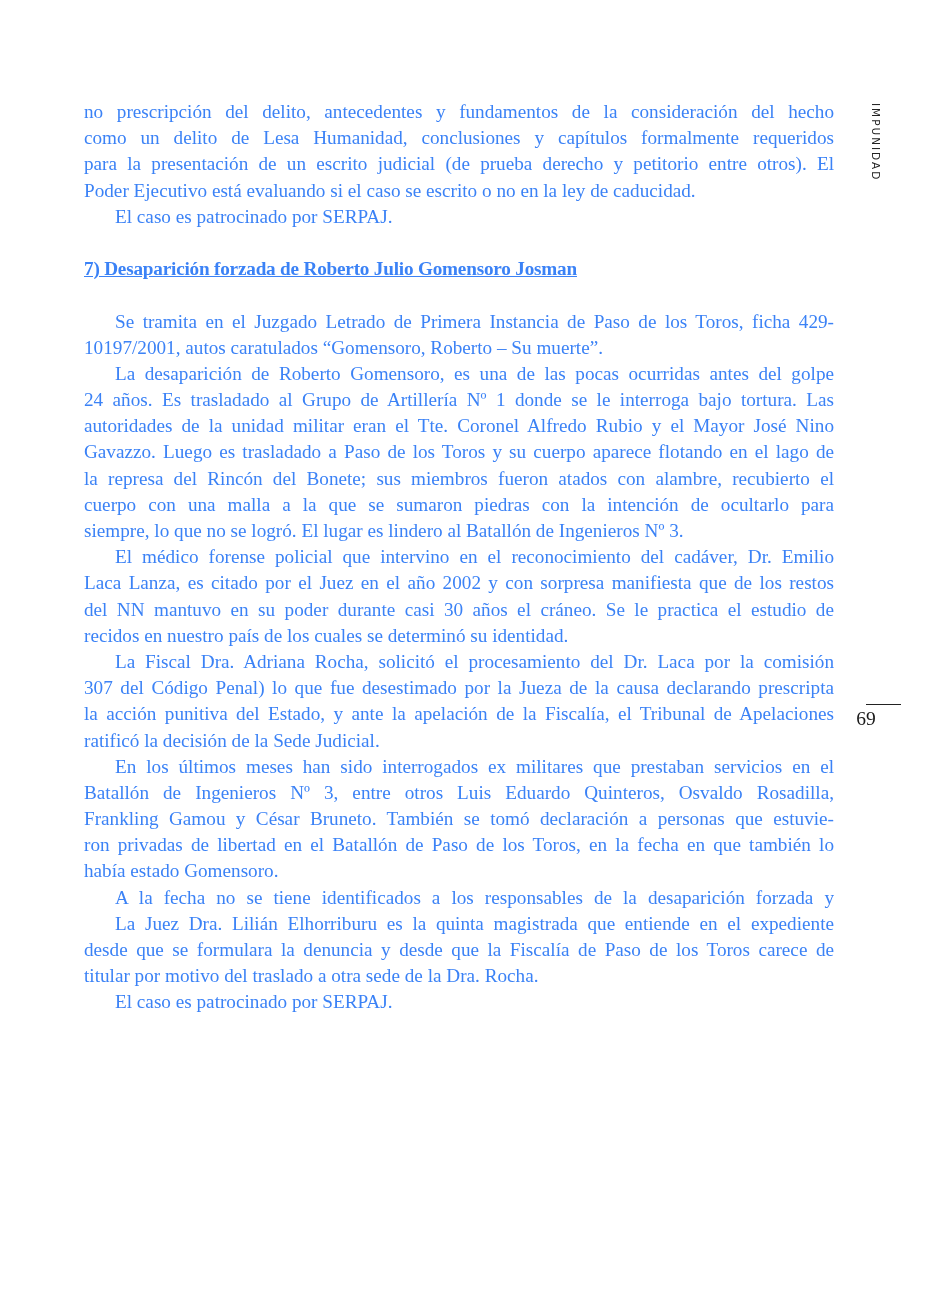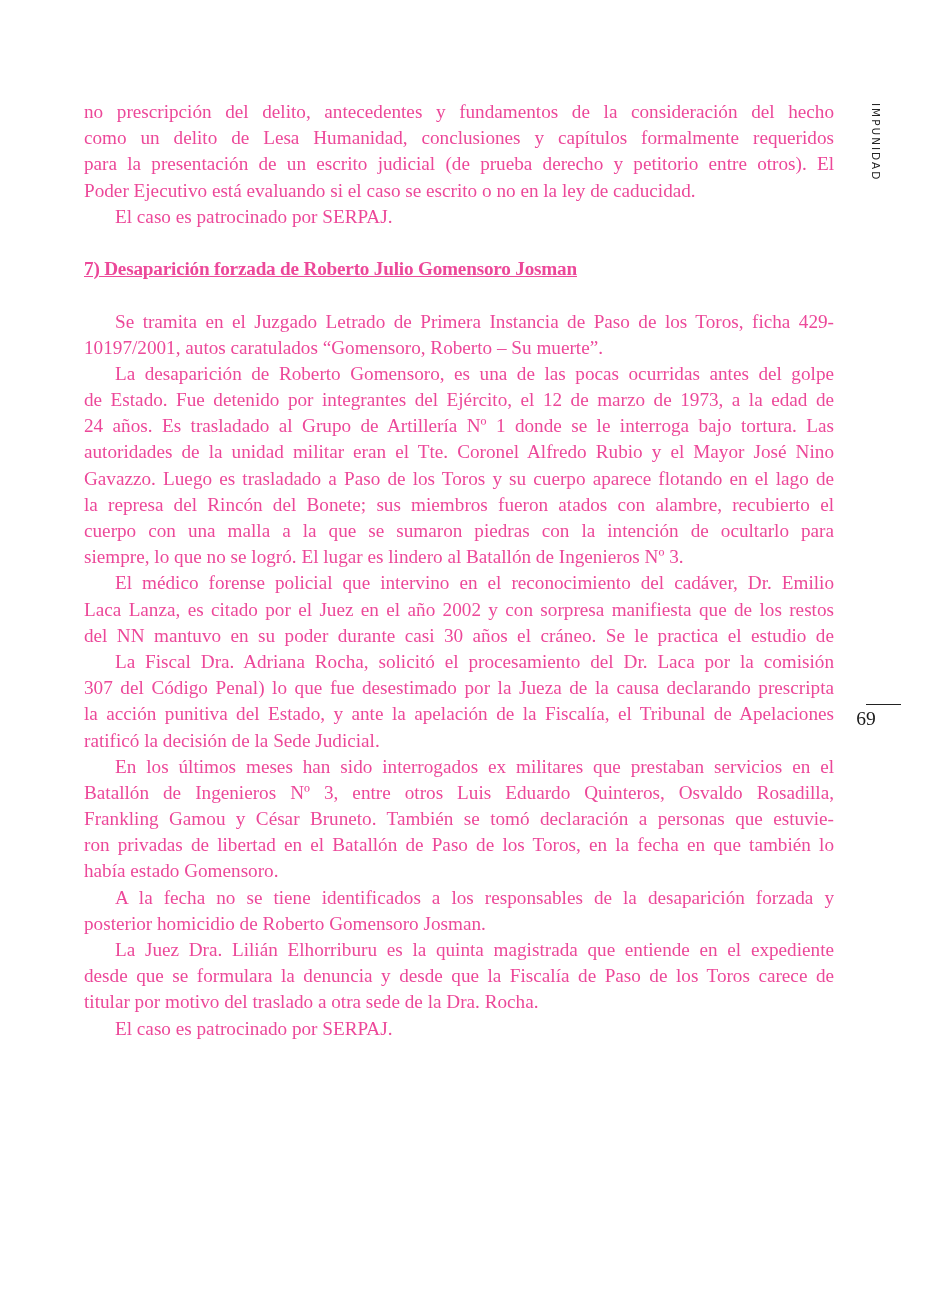--- a/index.html
+++ b/index.html
@@ -1,21 +1,21 @@
 <!DOCTYPE html>
 <html><head>
 <meta charset="utf-8">
 <style>
   html, body { margin: 0; padding: 0; background: #ffffff; }
   body { width: 936px; height: 1304px; position: relative; overflow: hidden; }
   .page { position: absolute; left: 0; top: 0; width: 936px; height: 1304px; background: #ffffff; }
   .text-block {
     position: absolute; left: 84px; top: 99px; width: 750px;
     font-family: "Liberation Serif", "DejaVu Serif", serif;
-    font-size: 19.2px; color: #ec4899;
+    font-size: 19.2px; color: #3b82f6;
   }
   .line {
     height: 26.2px; line-height: 26.2px; white-space: nowrap;
     text-align: justify; text-align-last: justify; overflow: hidden;
   }
   .line.last { text-align-last: left; }
   .line.indent { padding-left: 31px; }
   .gap { height: 26.2px; }
   .heading { font-weight: bold; letter-spacing: -0.2px; text-decoration: underline; }
   .side-label {
@@ -42,39 +42,38 @@
       <div class="line">como un delito de Lesa Humanidad, conclusiones y capítulos formalmente requeridos</div>
       <div class="line">para la presentación de un escrito judicial (de prueba derecho y petitorio entre otros). El</div>
       <div class="line last">Poder Ejecutivo está evaluando si el caso se escrito o no en la ley de caducidad.</div>
       <div class="line indent last">El caso es patrocinado por SERPAJ.</div>
       <div class="gap"></div>
       <div class="line last heading">7) Desaparición forzada de Roberto Julio Gomensoro Josman</div>
       <div class="gap"></div>
       <div class="line indent">Se tramita en el Juzgado Letrado de Primera Instancia de Paso de los Toros, ficha 429-</div>
       <div class="line last">10197/2001, autos caratulados “Gomensoro, Roberto – Su muerte”.</div>
       <div class="line indent">La desaparición de Roberto Gomensoro, es una de las pocas ocurridas antes del golpe</div>
-      <div class="line">de Estado. Fue detenido por integrantes del Ejército, el 12 de marzo de 1973, a la edad de</div>
       <div class="line">24 años. Es trasladado al Grupo de Artillería Nº 1 donde se le interroga bajo tortura. Las</div>
       <div class="line">autoridades de la unidad militar eran el Tte. Coronel Alfredo Rubio y el Mayor José Nino</div>
       <div class="line">Gavazzo. Luego es trasladado a Paso de los Toros y su cuerpo aparece flotando en el lago de</div>
       <div class="line">la represa del Rincón del Bonete; sus miembros fueron atados con alambre, recubierto el</div>
       <div class="line">cuerpo con una malla a la que se sumaron piedras con la intención de ocultarlo para</div>
       <div class="line last">siempre, lo que no se logró. El lugar es lindero al Batallón de Ingenieros Nº 3.</div>
       <div class="line indent">El médico forense policial que intervino en el reconocimiento del cadáver, Dr. Emilio</div>
       <div class="line">Laca Lanza, es citado por el Juez en el año 2002 y con sorpresa manifiesta que de los restos</div>
       <div class="line">del NN mantuvo en su poder durante casi 30 años el cráneo. Se le practica el estudio de</div>
+      <div class="line last">recidos en nuestro país de los cuales se determinó su identidad.</div>
       <div class="line indent">La Fiscal Dra. Adriana Rocha, solicitó el procesamiento del Dr. Laca por la comisión</div>
       <div class="line">307 del Código Penal) lo que fue desestimado por la Jueza de la causa declarando prescripta</div>
       <div class="line">la acción punitiva del Estado, y ante la apelación de la Fiscalía, el Tribunal de Apelaciones</div>
       <div class="line last">ratificó la decisión de la Sede Judicial.</div>
       <div class="line indent">En los últimos meses han sido interrogados ex militares que prestaban servicios en el</div>
       <div class="line">Batallón de Ingenieros Nº 3, entre otros Luis Eduardo Quinteros, Osvaldo Rosadilla,</div>
       <div class="line">Frankling Gamou y César Bruneto. También se tomó declaración a personas que estuvie-</div>
       <div class="line">ron privadas de libertad en el Batallón de Paso de los Toros, en la fecha en que también lo</div>
       <div class="line last">había estado Gomensoro.</div>
       <div class="line indent">A la fecha no se tiene identificados a los responsables de la desaparición forzada y</div>
-      <div class="line last">posterior homicidio de Roberto Gomensoro Josman.</div>
       <div class="line indent">La Juez Dra. Lilián Elhorriburu es la quinta magistrada que entiende en el expediente</div>
       <div class="line">desde que se formulara la denuncia y desde que la Fiscalía de Paso de los Toros carece de</div>
       <div class="line last">titular por motivo del traslado a otra sede de la Dra. Rocha.</div>
       <div class="line indent last">El caso es patrocinado por SERPAJ.</div>
     </div>
 </div>
 
 </body></html>

